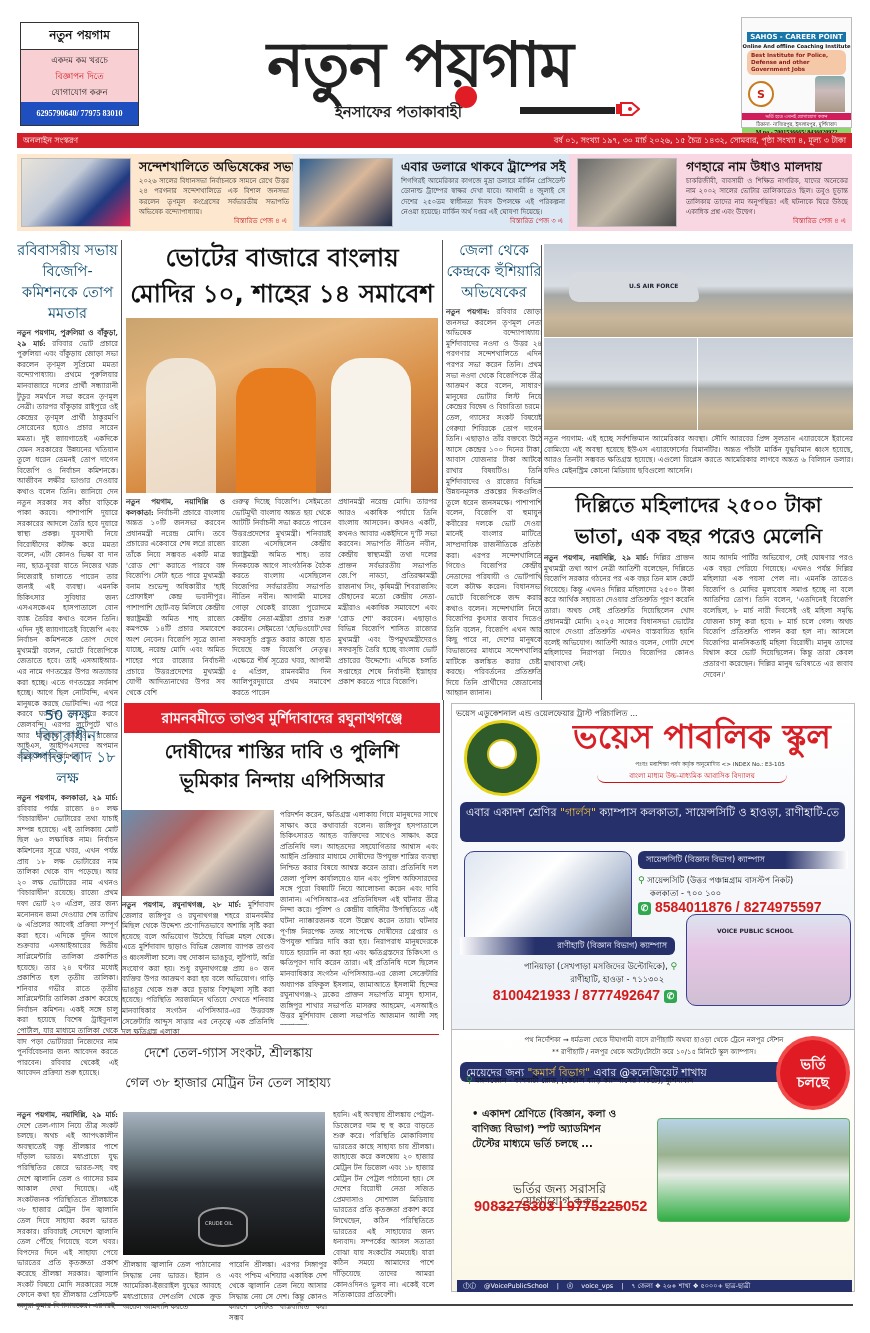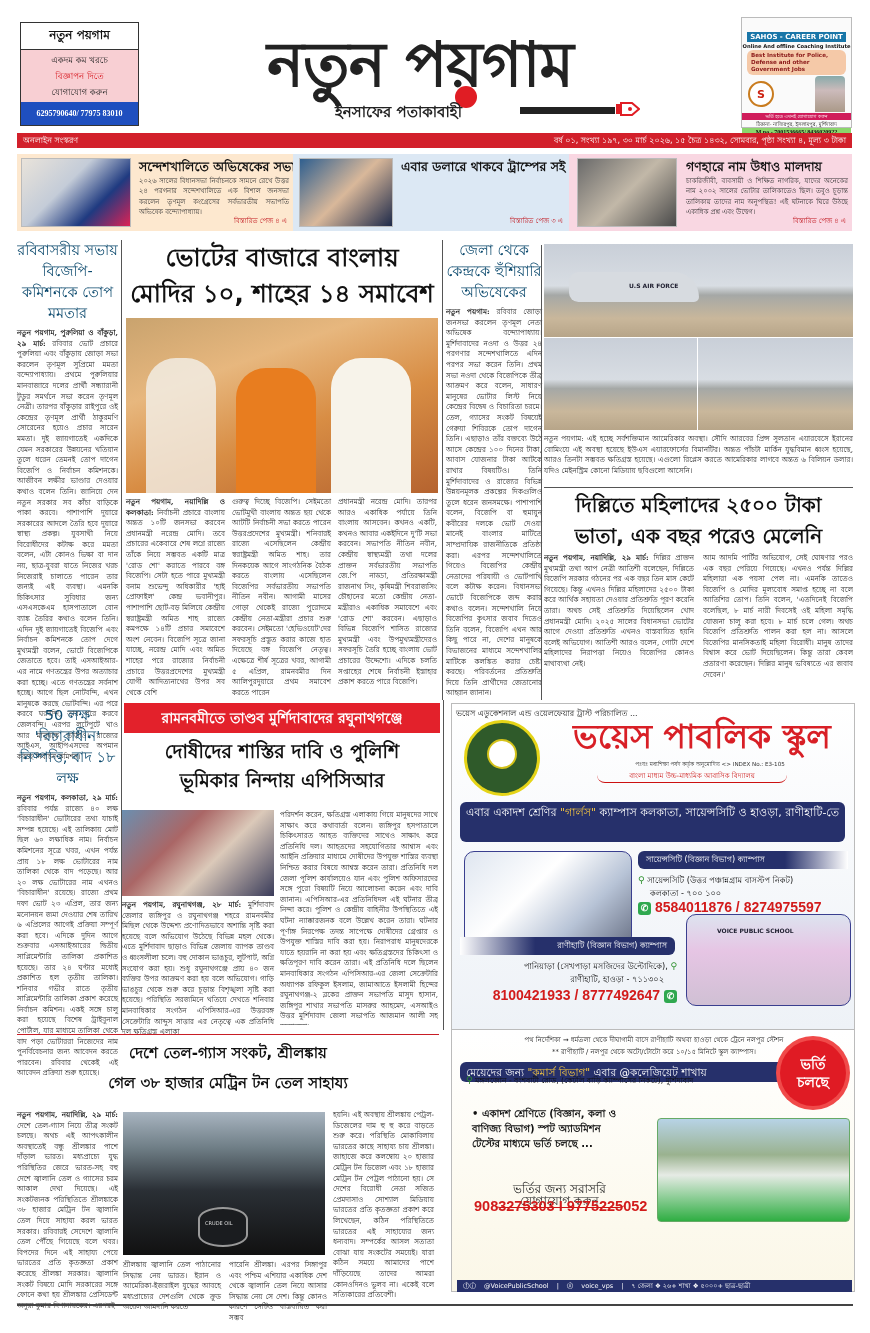--- a/index.html
+++ b/index.html
@@ -105,20 +105,21 @@
 
 <div class="abs teaser t1b">
   <div class="img photo ph-tmc" style="width:110px"></div>
   <div class="ttl" style="left:122px;top:4px">সন্দেশখালিতে অভিষেকের সভা</div>
   <div class="txt" style="left:122px;top:22px;width:150px">২০২৬ সালের বিধানসভা নির্বাচনকে সামনে রেখে উত্তর ২৪ পরগনার সন্দেশখালিতে এক বিশাল জনসভা করলেন তৃণমূল কংগ্রেসের সর্বভারতীয় সভাপতি অভিষেক বন্দ্যোপাধ্যায়।</div>
   <div class="more">বিস্তারিত পেজ ৪ এ</div>
 </div>
 <div class="abs teaser t2b">
   <div class="img photo ph-trump" style="width:94px;left:6px"></div>
   <div class="ttl" style="left:108px;top:4px">এবার ডলারে থাকবে ট্রাম্পের সই</div>
+  <div class="txt" style="left:108px;top:22px;width:164px">শিগগিরই আমেরিকার কাগজে মুদ্রা ডলারে মার্কিন প্রেসিডেন্ট ডোনাল্ড ট্রাম্পের স্বাক্ষর দেখা যাবে। আগামী ৪ জুলাই সে দেশের ২৫০তম স্বাধীনতা দিবস উপলক্ষে এই পরিকল্পনা নেওয়া হয়েছে। মার্কিন অর্থ দপ্তর এই ঘোষণা দিয়েছে।</div>
   <div class="more">বিস্তারিত পেজ ৩ এ</div>
 </div>
 <div class="abs teaser t3b">
   <div class="img photo ph-vote" style="width:100px;left:8px"></div>
   <div class="ttl" style="left:117px;top:4px">গণহারে নাম উধাও মালদায়</div>
   <div class="txt" style="left:117px;top:22px;width:162px">চাকরিজীবী, ব্যবসায়ী ও শিক্ষিত নাগরিক, যাদের অনেকের নাম ২০০২ সালের ভোটার তালিকাতেও ছিল। তবুও চূড়ান্ত তালিকায় তাদের নাম অনুপস্থিত! এই ঘটনাকে ঘিরে উঠছে একাধিক প্রশ্ন এবং উদ্বেগ।</div>
   <div class="more">বিস্তারিত পেজ ৪ এ</div>
 </div>
 
 <div class="abs" style="left:17px;top:240px;width:101px">
@@ -248,21 +249,21 @@
     <span>@VoicePublicSchool</span>
     <span>|</span>
     <span>ⓧ</span>
     <span>voice_vps</span>
     <span>|</span>
     <span>৭ জেলা ❖ ২৬+ শাখা ❖ ৫০০০+ ছাত্র-ছাত্রী</span>
   </div>
 </div>
 
 <div class="abs" style="left:17px;top:1034px;width:422px;height:1px;background:#c81d25"></div>
-<div class="abs bighead" style="left:17px;top:1038px;width:422px;font-size:15px;line-height:30px;font-weight:bold">
+<div class="abs bighead" style="left:17px;top:1038px;width:422px;font-size:13px;line-height:30px;font-weight:normal">
   <div>দেশে তেল-গ্যাস সংকট, শ্রীলঙ্কায়</div>
   <div>গেল ৩৮ হাজার মেট্রিন টন তেল সাহায্য</div>
 </div>
 <div class="abs body-text" style="left:17px;top:1110px;width:101px">
   <b>নতুন পয়গাম, নয়াদিল্লি, ২৯ মার্চ:</b>
   <span>দেশে তেল-গ্যাস নিয়ে তীব্র সংকট চলছে। অথচ এই আপৎকালীন অবস্থাতেই বন্ধু শ্রীলঙ্কার পাশে দাঁড়াল ভারত। মধ্যপ্রাচ্যে যুদ্ধ পরিস্থিতির জেরে ভারত-সহ বহু দেশে জ্বালানি তেল ও গ্যাসের চরম আকাল দেখা দিয়েছে। এই সংকটজনক পরিস্থিতিতে শ্রীলঙ্কাকে ৩৮ হাজার মেট্রিন টন জ্বালানি তেল দিয়ে সাহায্য করল ভারত সরকার। রবিবারই সেদেশে জ্বালানি তেল পৌঁছে গিয়েছে বলে খবর। বিপদের দিনে এই সাহায্য পেয়ে ভারতের প্রতি কৃতজ্ঞতা প্রকাশ করেছে শ্রীলঙ্কা সরকার। জ্বালানি সংকট বিষয়ে মোদি সরকারের সঙ্গে ফোনে কথা হয় শ্রীলঙ্কার প্রেসিডেন্ট অনুরা কুমার দিশানায়কের। এরপরই</span>
 </div>
 <div class="abs photo ph-oil" style="left:123px;top:1112px;width:202px;height:143px">
   <div style="position:absolute;left:75px;top:95px;width:50px;height:40px;border-radius:50%/30%;background:#1a1c1f;border:2px solid #999"></div>
   <div style="position:absolute;left:82px;top:108px;font-size:5px;color:#ddd">CRUDE OIL</div>

